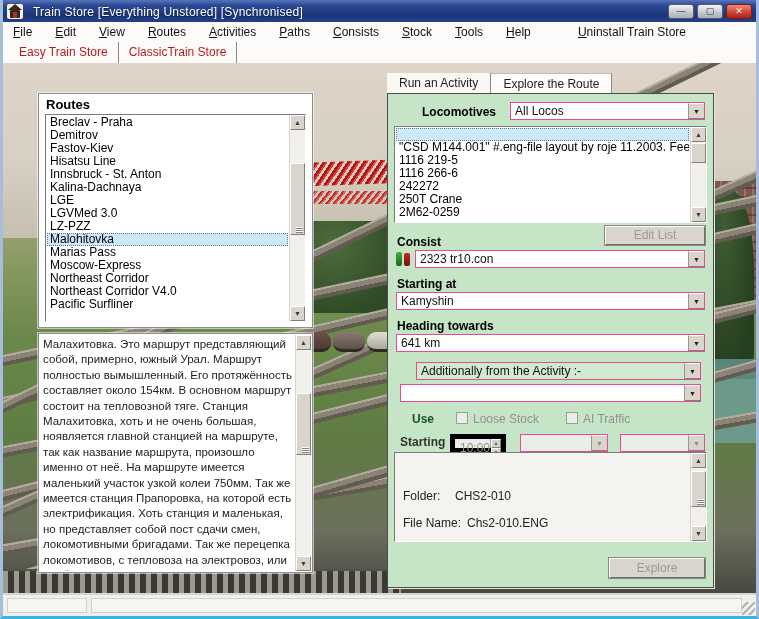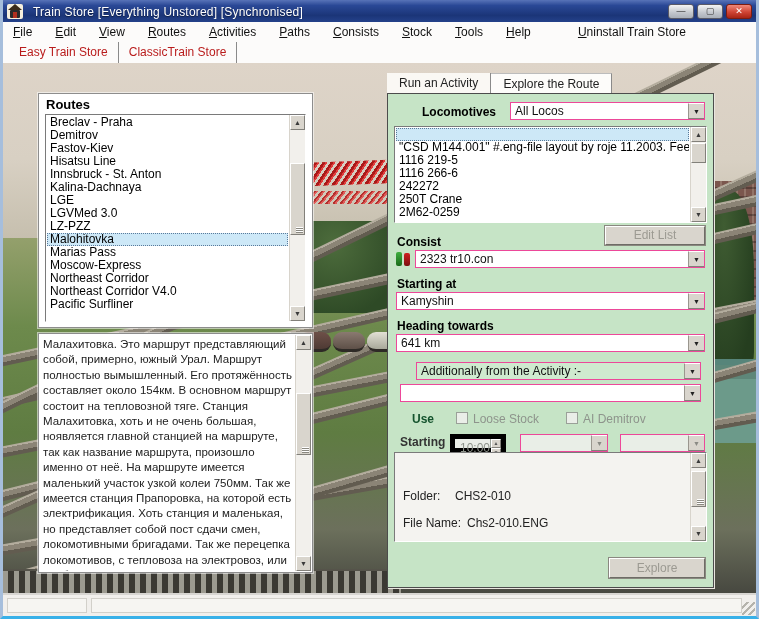--- a/index.html
+++ b/index.html
@@ -285,21 +285,21 @@
       </div>
       <div class="combo" style="left:12px; top:290px; right:12px;">
         <span class="val"></span>
         <span class="drop">▼</span>
       </div>
 
       <div class="subrow-label" style="left:24px; top:318px; font-weight:bold; color:#14532d;">Use</div>
       <span class="chk" style="left:68px; top:318px;"></span>
       <span class="chklabel" style="left:85px; top:318px;">Loose Stock</span>
       <span class="chk" style="left:178px; top:318px;"></span>
-      <span class="chklabel" style="left:195px; top:318px;">AI Demitrov</span>
+      <span class="chklabel" style="left:195px; top:318px;">AI Traffic</span>
 
       <div class="subrow-label" style="left:12px; top:341px; font-weight:bold; color:#333;">Starting</div>
       <div class="spin">
         <span class="tval">10:00</span>
         <span class="arr">
           <div>▲</div>
           <div>▼</div>
         </span>
       </div>
       <div class="combo disabled" style="left:132px; top:340px; width:88px;">

